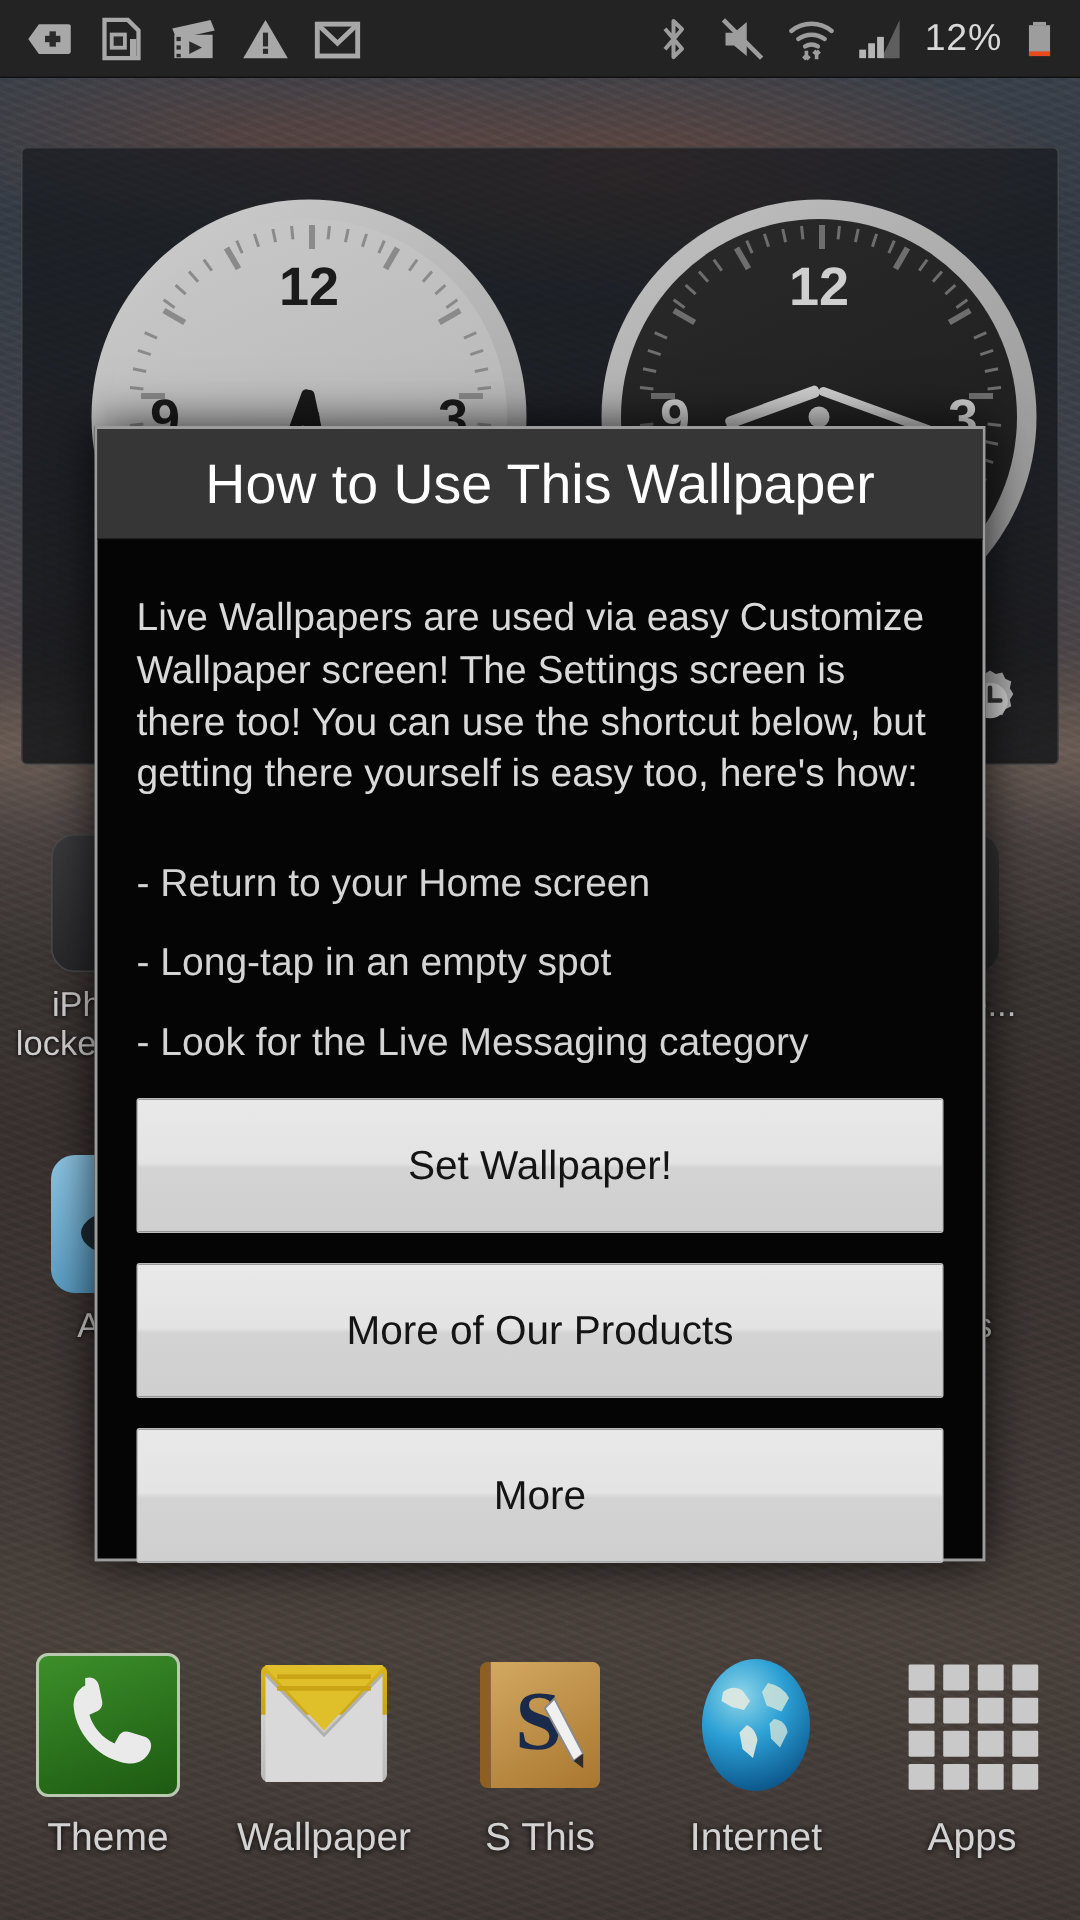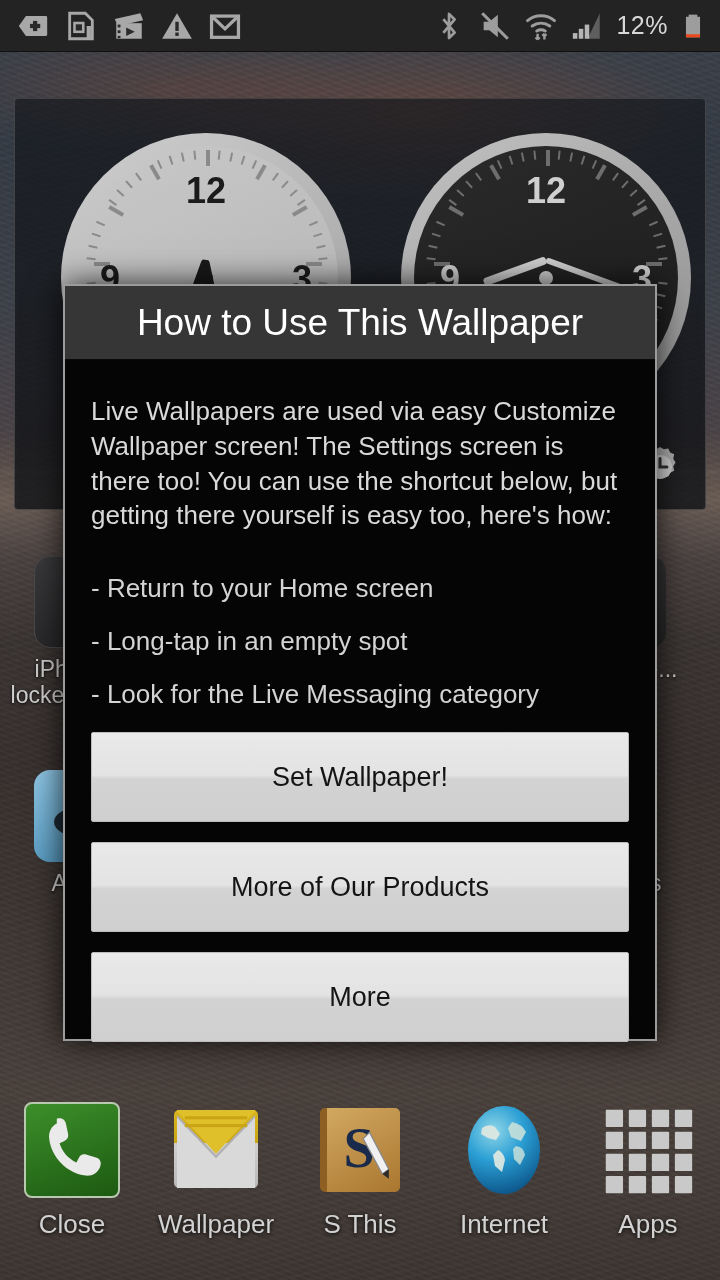--- a/index.html
+++ b/index.html
@@ -371,21 +371,21 @@
 
 <div id="dock">
   <div class="dockitem">
     <div class="dockico">
       <div style="position:absolute;inset:0;border-radius:8px;background:linear-gradient(160deg,#3c8f2a,#1d5a12);border:2px solid #b9c9b0;
         background-image:linear-gradient(160deg,#3c8f2a,#1d5a12),repeating-linear-gradient(0deg,rgba(255,255,255,.07) 0 1px,transparent 1px 16px);"></div>
       <svg viewBox="0 0 24 24" style="position:absolute;inset:0;width:96px;height:96px;">
         <path d="M8.2 4.2 c1.3-.4 2.1 .3 2.3 1.3 l.5 2.4 c.2 1-.2 1.5-1 1.9 l-1.1 .5 c.6 2.1 2.2 3.9 4.2 4.8 l.6-1.1 c.4-.8 1-1.1 2-.8 l2.3 .7 c1 .3 1.5 1.2 1 2.4 -.6 1.4-2 2.3-3.6 2.1 -4.6-.5-8.6-4.6-9.1-9.2 -.2-1.7 .6-3.2 1.9-3.8Z" fill="#eaeaea"></path>
       </svg>
     </div>
-    <div class="docklabel">Close</div>
+    <div class="docklabel">Theme</div>
   </div>
 
   <div class="dockitem">
     <div class="dockico">
       <div style="position:absolute;left:6px;top:8px;width:84px;height:78px;border-radius:5px;background:linear-gradient(to bottom,#d9b51c 0%,#c9a414 42%,#cfcfcf 43%,#b9b9b9 100%);"></div>
       <svg viewBox="0 0 100 100" style="position:absolute;left:6px;top:8px;width:84px;height:78px;">
         <path d="M0 2 L50 56 L100 2 L100 0 L0 0 Z" fill="#e0c02a"></path>
         <path d="M0 8 L50 60 L100 8 L100 100 L0 100 Z" fill="#d9d9d9"></path>
         <path d="M0 8 L50 60 L100 8" fill="none" stroke="#b0b0b0" stroke-width="2.5"></path>
         <rect x="10" y="8" width="80" height="4" fill="#c9a414"></rect>

